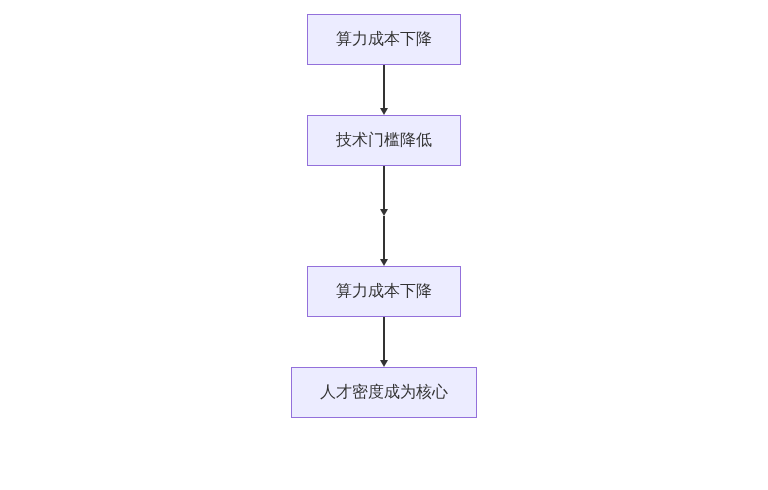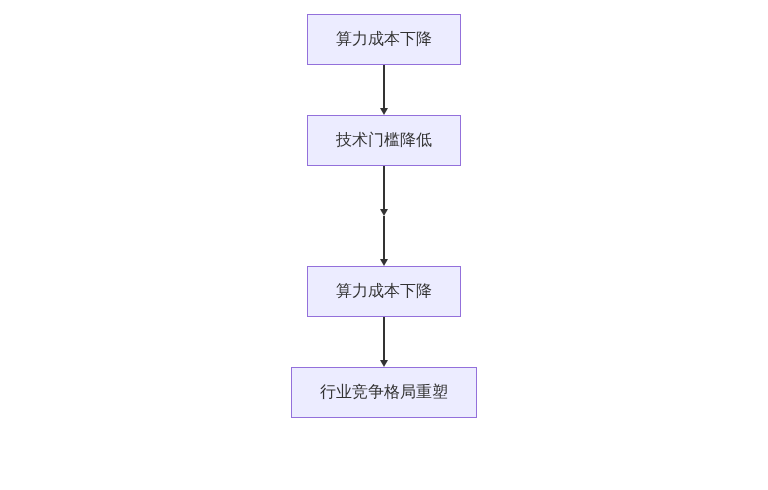--- a/index.html
+++ b/index.html
@@ -89,15 +89,15 @@
     <div class="arrow-head"></div>
   </div>
 
   <div class="flow-node">算力成本下降</div>
 
   <div class="flow-arrow">
     <div class="arrow-line"></div>
     <div class="arrow-head"></div>
   </div>
 
-  <div class="flow-node">行业竞争格局重塑</div>
+  <div class="flow-node">人才密度成为核心</div>
 
 </div>
 
 </body></html>

